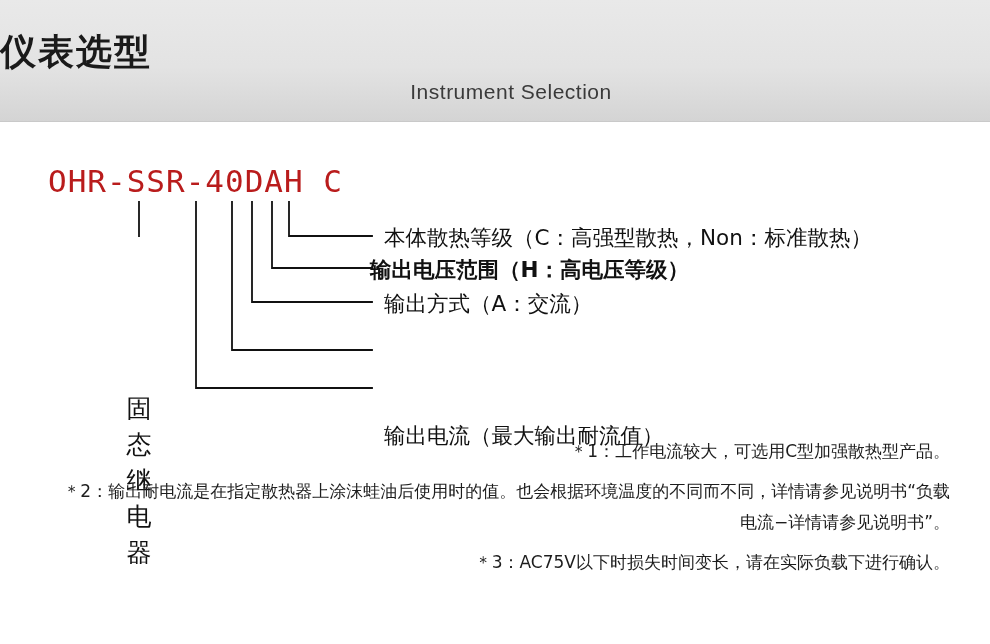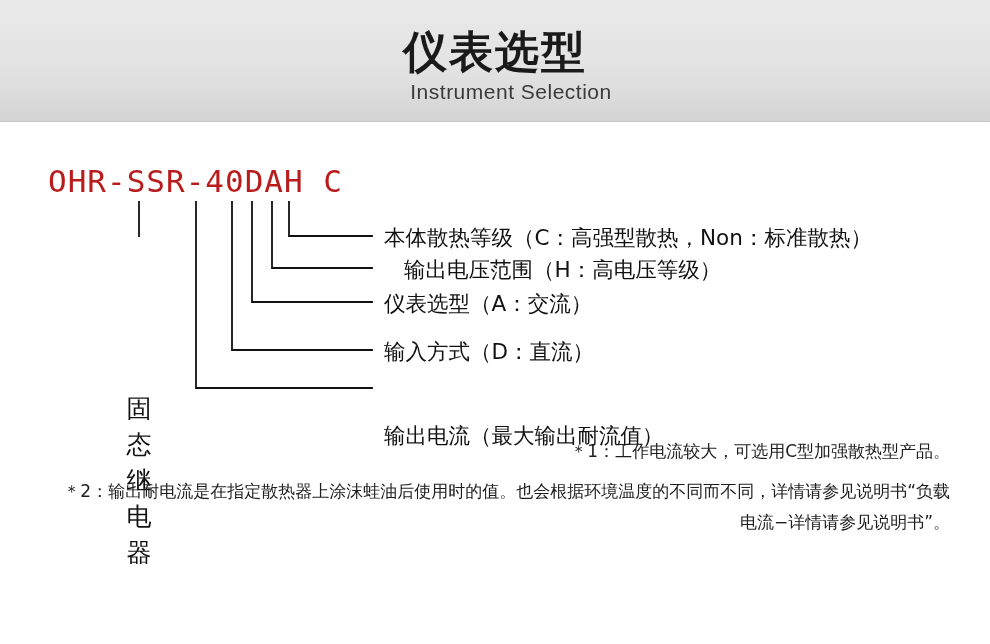--- a/index.html
+++ b/index.html
@@ -21,22 +21,21 @@
     width: 990px;
     height: 122px;
     background: linear-gradient(to bottom, #e9e9e9 0%, #e3e3e3 55%, #d4d4d4 100%);
     box-sizing: border-box;
     border-bottom: 1px solid #c9c9c9;
   }
   .banner-title {
     position: absolute;
     left: 0; top: 26px;
     width: 990px;
-    text-align: center;
-    font-size: 44px;
+    font-size: 36px;
     font-weight: bold;
     color: #1a1a1a;
     letter-spacing: 2px;
     line-height: 52px;
   }
   .banner-sub {
     position: absolute;
     left: 0; top: 80px;
     width: 990px;
     text-align: center;
@@ -140,26 +139,28 @@
 
   <div class="vlabel">
     <span>固</span>
     <span>态</span>
     <span>继</span>
     <span>电</span>
     <span>器</span>
   </div>
 
   <div class="annot" style="left:384px; top:73px;">本体散热等级（C：高强型散热，Non：标准散热）</div>
-  <div class="annot" style="left:404px; top:105px;">输出电压范围（H：高电压等级）</div>
-  <div class="annot" style="left:384px; top:139px;">仪表选型（A：交流）</div>
-  <div class="annot" style="left:384px; top:187px;">输入方式（D：直流）</div>
+  <div class="annot" style="left:370px; top:105px;font-weight:bold;">输出电压范围（H：高电压等级）</div>
+  <div class="annot" style="left:384px; top:139px;">输出方式（A：交流）</div>
   <div class="annot" style="left:384px; top:225px;margin-top:46px;">输出电流（最大输出耐流值）</div>
 </div>
 
 <div class="notes">
   <div class="note">
     <span>＊1：</span><span class="note-body">工作电流较大，可选用C型加强散热型产品。</span>
   </div>
   <div class="note">
     <span>＊2：</span><span class="note-body">输出耐电流是在指定散热器上涂沫蛙油后使用时的值。也会根据环境温度的不同而不同，详情请参见说明书“负载电流−详情请参见说明书”。</span>
   </div>
+  <div class="note">
+    <span>＊3：</span><span class="note-body">AC75V以下时损失时间变长，请在实际负载下进行确认。</span>
+  </div>
 </div>
 
 </body></html>

